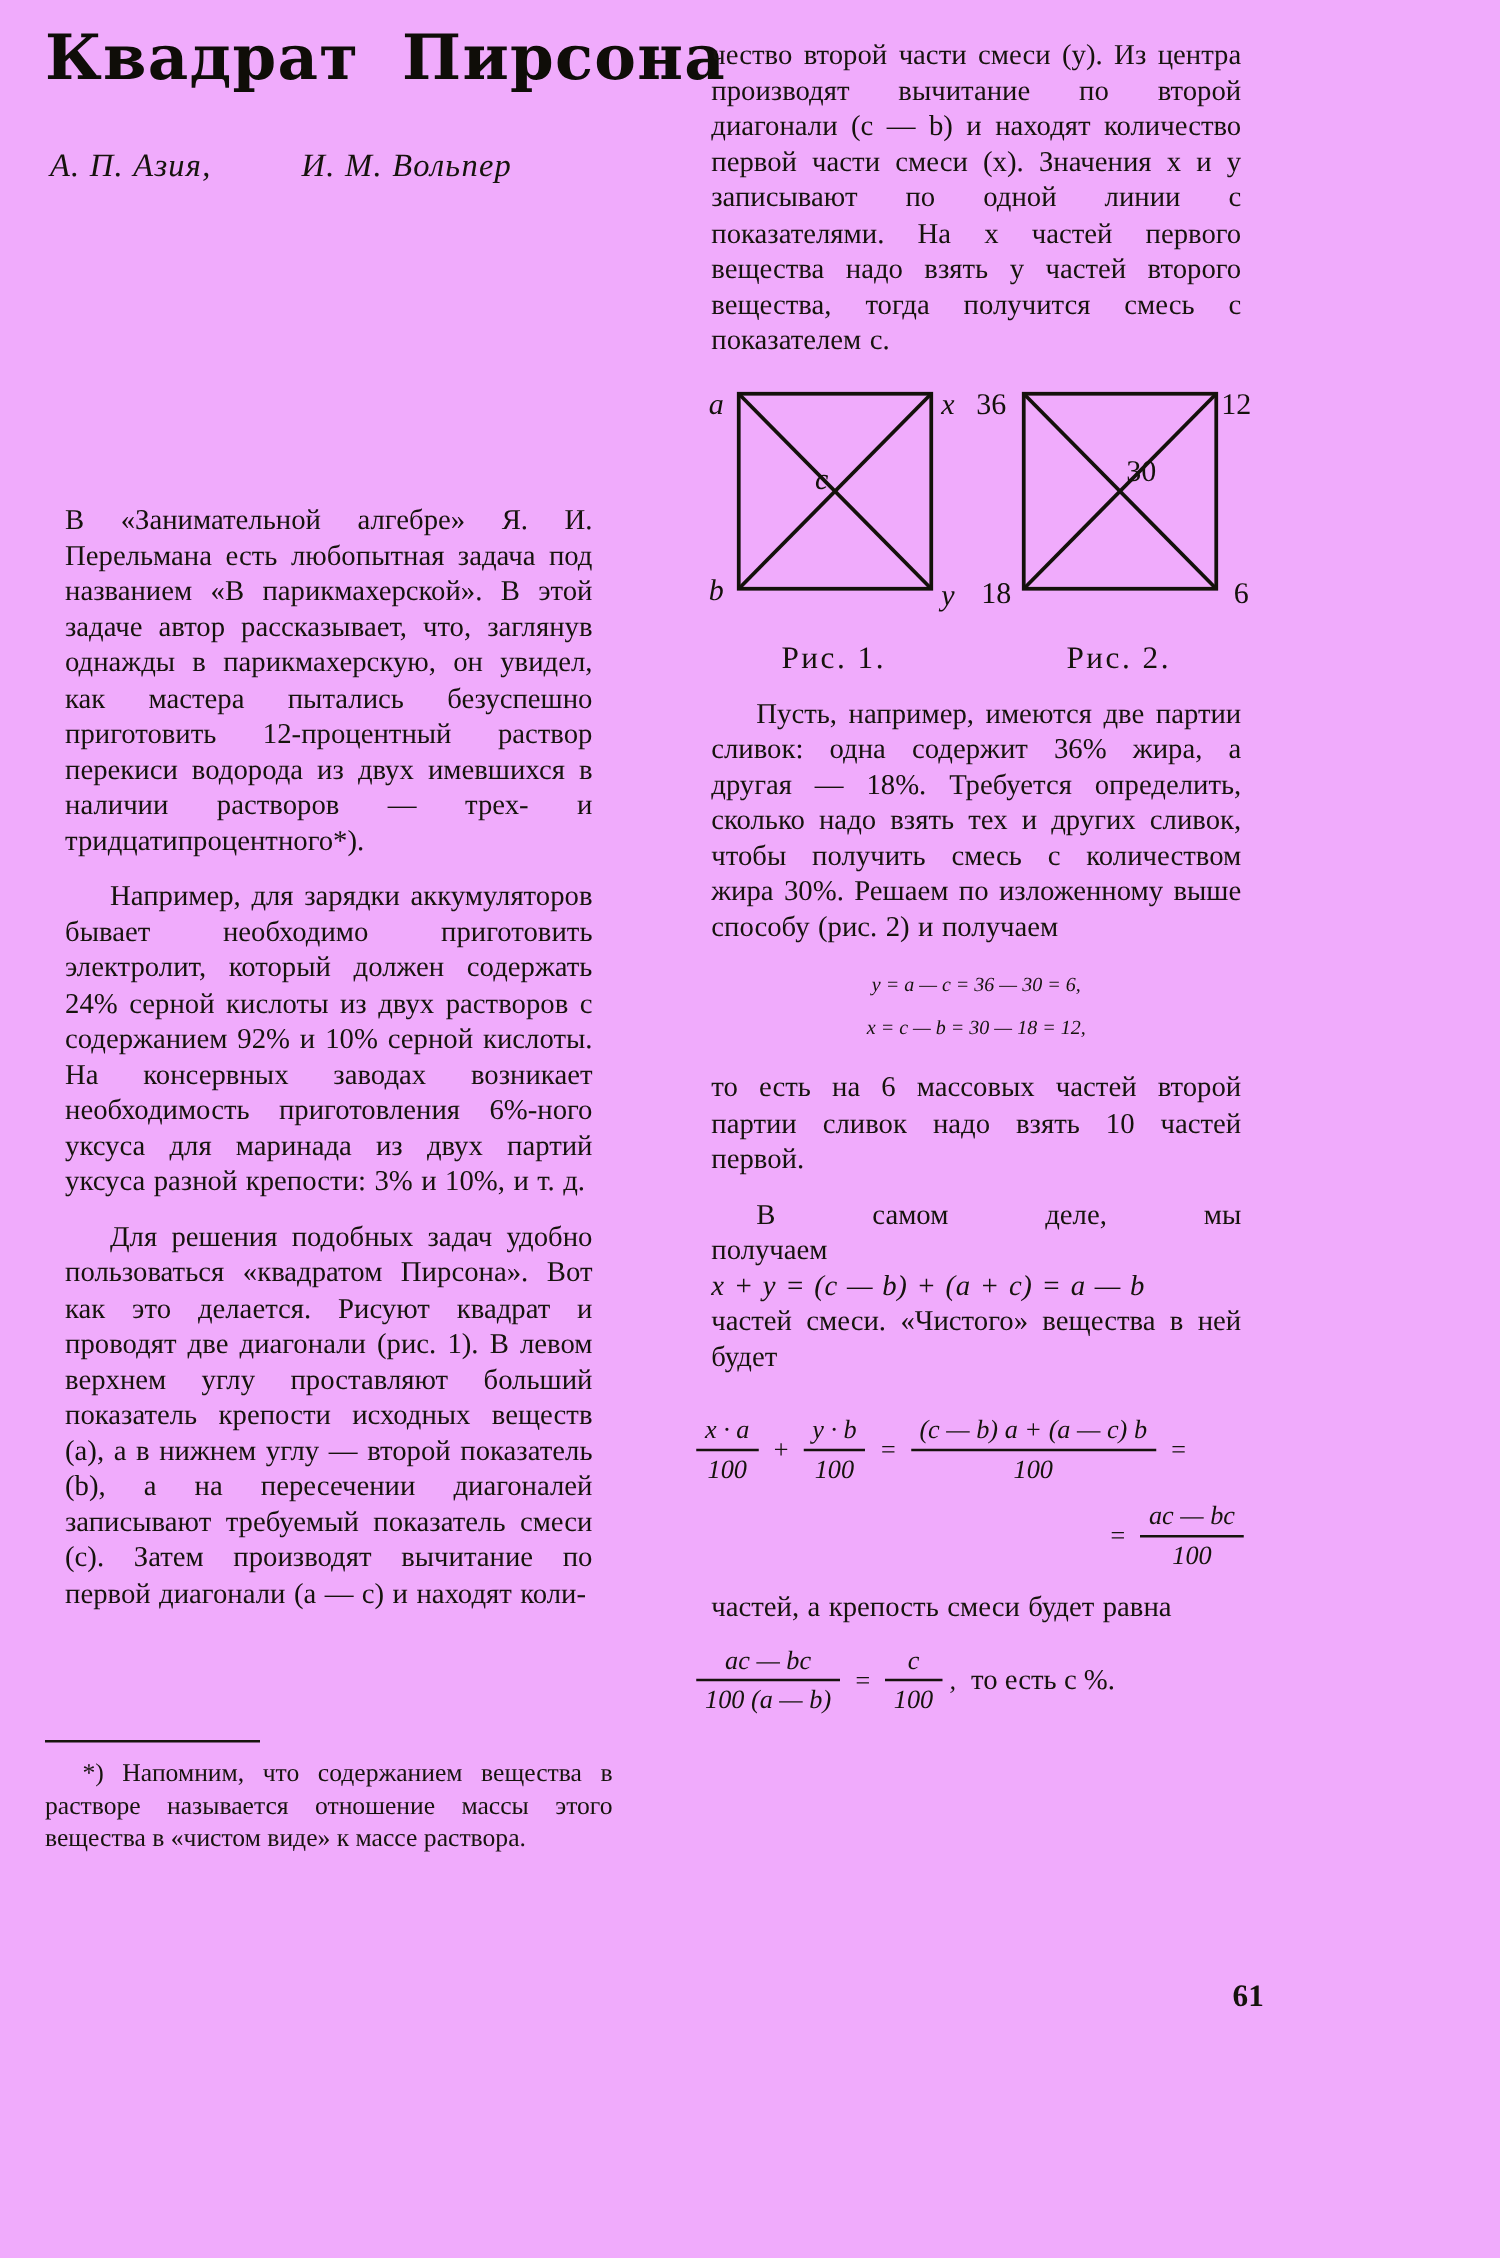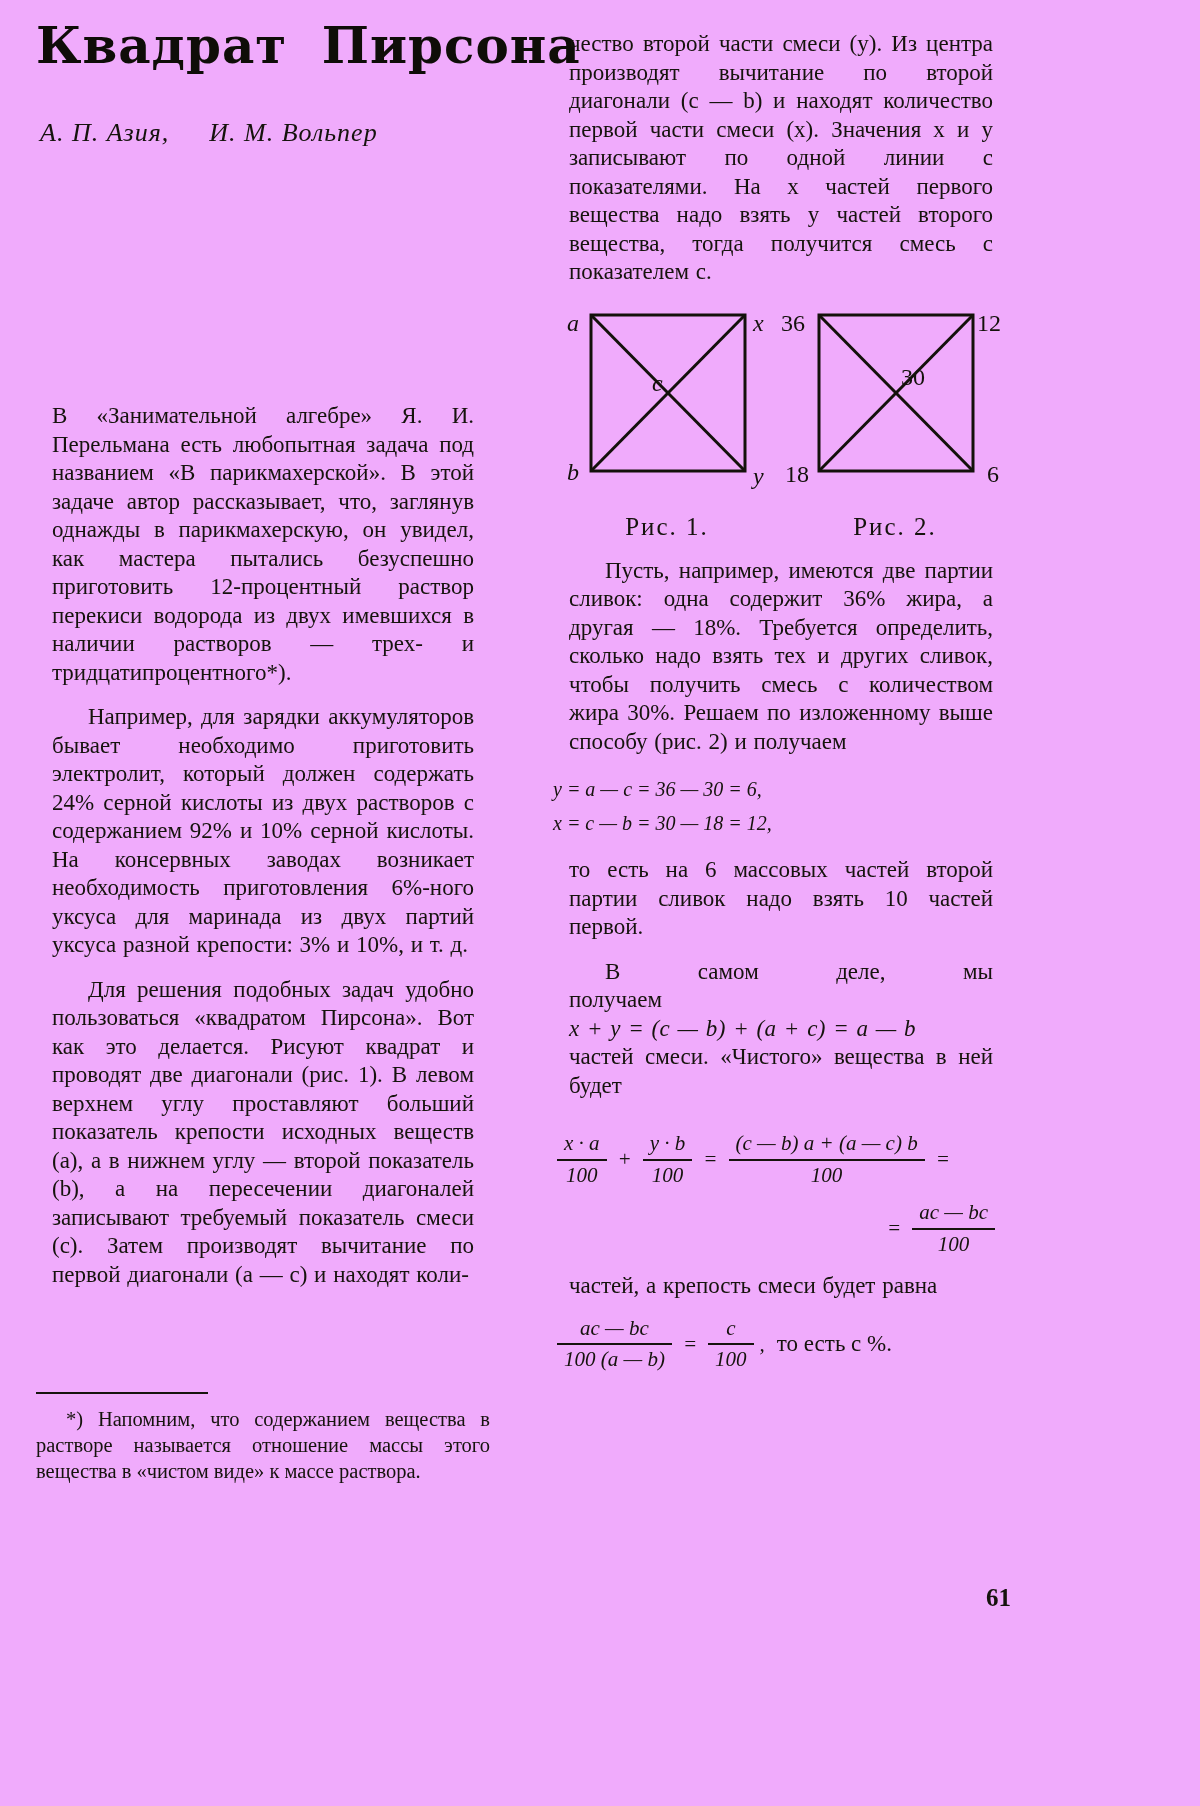--- a/index.html
+++ b/index.html
@@ -12,21 +12,21 @@
 
   
   .title {
     position:absolute; left:36px; top:16px; margin:0;
     font-family:"DejaVu Serif", serif;
     font-size:50px; font-weight:bold; letter-spacing:1px; word-spacing:16px;
     color:#0f0d08;
   }
   .authors {
     position:absolute; left:40px; top:118px; width:452px;
-    display:flex; gap:40px;
+    display:flex; gap:72px;
     font-style:italic; font-size:26px; letter-spacing:1px;
   }
 
   
   .col-left-body { position:absolute; left:36px; top:386px; width:454px; }
   .col-right     { position:absolute; left:553px; top:14px; width:456px; }
 
   .para {
     margin:16px; font-size:23px; line-height:28.5px;
     text-align:justify; text-indent:36px; word-spacing:1px;
@@ -41,22 +41,22 @@
   
   .figures { display:flex; margin:18px 0 16px 0; }
   .fig { margin:0; width:228px; text-align:center; }
   .fig svg { display:block; }
   .fig text { font-family:"Liberation Serif", serif; font-size:24px; fill:#14110b; }
   .fig text.it { font-style:italic; }
   figcaption { margin-top:22px; font-size:25px; letter-spacing:2px; }
 
   
   .equations {
-    margin:12px 0 12px 0; text-align:left;
-    font-style:italic; font-size:20px; line-height:34px;
+    margin:12px 0 12px 0; text-align:center;
+    font-style:italic; font-size:16px; line-height:34px;
   }
 
   .spread { word-spacing:34px; }
   .formula-line { display:block; text-indent:0; font-style:italic; letter-spacing:0.5px; }
 
   .formula-display {
     display:flex; align-items:center; justify-content:flex-start;
     font-style:italic; font-size:21px; margin:32px 0 0 0;
   }
   .formula-display.align-right { justify-content:flex-end; margin:14px 10px 14px 0; }

